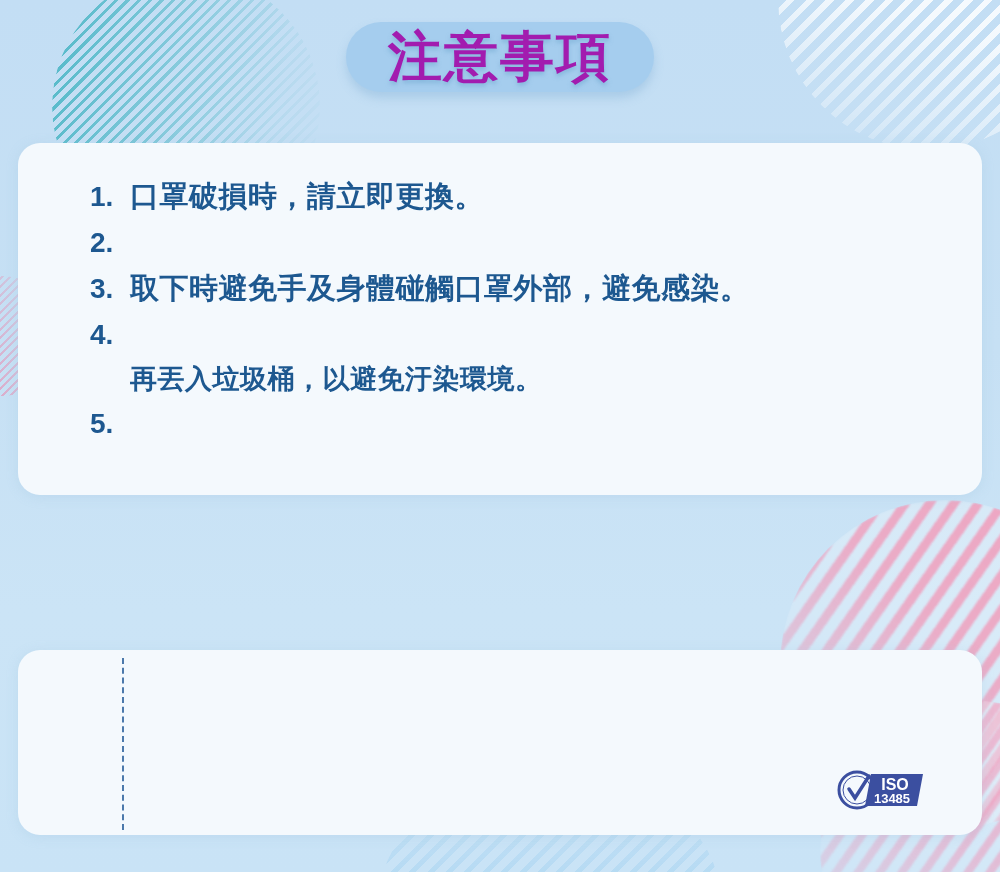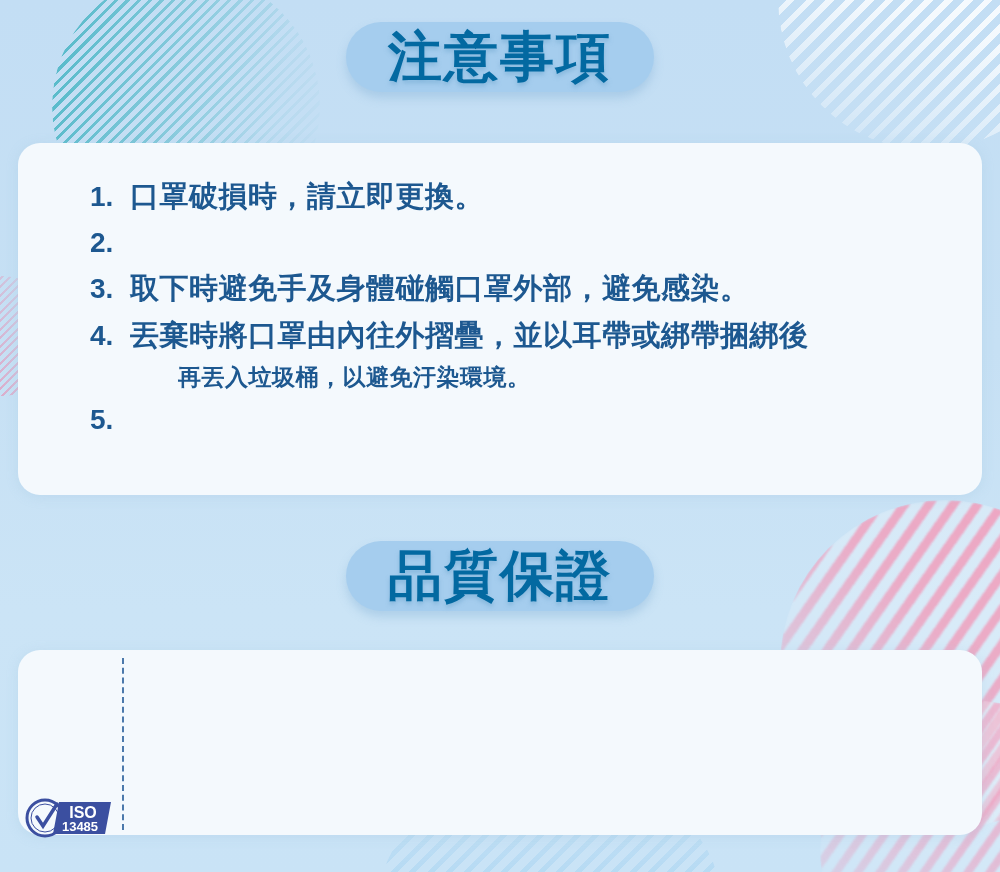--- a/index.html
+++ b/index.html
@@ -106,21 +106,21 @@
     position: relative;
     background: #a5cdee;
     border-radius: 40px;
     padding: 7px 42px 9px 42px;
     box-shadow: 0 6px 10px rgba(120,170,210,0.35);
   }
   .pill-text {
     position: relative;
     font-size: 54px;
     font-weight: bold;
-    color: #0369a1;
+    color: #a21caf;
     letter-spacing: 2px;
     line-height: 1;
     text-shadow: 0 3px 4px rgba(110,165,205,0.55);
     white-space: nowrap;
   }
 
   
   .card {
     position: absolute;
     background: #f4f9fd;
@@ -149,39 +149,38 @@
   .note-num {
     width: 40px;
     flex: 0 0 40px;
     text-align: left;
     color: #1d5890;
     font-size: 28px;
   }
   .note-body { letter-spacing: 0.5px; }
   .note-cont {
     color: #1d5890;
-    font-size: 23px;
+    font-size: 27px;
     font-weight: bold;
     line-height: 1.62;
     padding-left: 112px;
     letter-spacing: 0.5px;
-    margin-left: 48px;
   }
 
   
   .cert-row {
     position: absolute;
     display: flex;
     align-items: center;
     left: 22px;
     width: 930px;
     height: 60px;
   }
   #cert-row-gmp { top: 672px; }
-  #cert-row-iso { top: 788px; }
+  #cert-row-iso { top: 760px; justify-content: flex-end; }
 
   .badge-cell {
     width: 92px;
     flex: 0 0 92px;
     display: flex;
     align-items: center;
     justify-content: center;
   }
   .divider-cell {
     flex: 0 0 26px;
@@ -231,34 +230,28 @@
       </li>
       <li class="note-item">
         <span class="note-num">2.</span>
       </li>
       <li class="note-item">
         <span class="note-num">3.</span>
         <span class="note-body">取下時避免手及身體碰觸口罩外部，避免感染。</span>
       </li>
       <li class="note-item">
         <span class="note-num">4.</span>
-        <span class="note-body">丟棄時將口罩由內往外摺疊，並以耳帶或綁帶捆綁後</span>
       </li>
       <li class="note-cont">再丟入垃圾桶，以避免汙染環境。</li>
       <li class="note-item">
         <span class="note-num">5.</span>
       </li>
     </ul>
   </div>
 
-  <div class="heading-wrap" style="top: 541px;">
-    <div class="pill">
-      <div class="pill-text">品質保證</div>
-    </div>
-  </div>
 
   <div class="card" id="card-quality"></div>
   <div class="dashed-divider"></div>
 
   <div class="cert-row" id="cert-row-gmp">
     <div class="divider-cell"></div>
   </div>
 
   <div class="cert-row" id="cert-row-iso">
     <div class="badge-cell">

